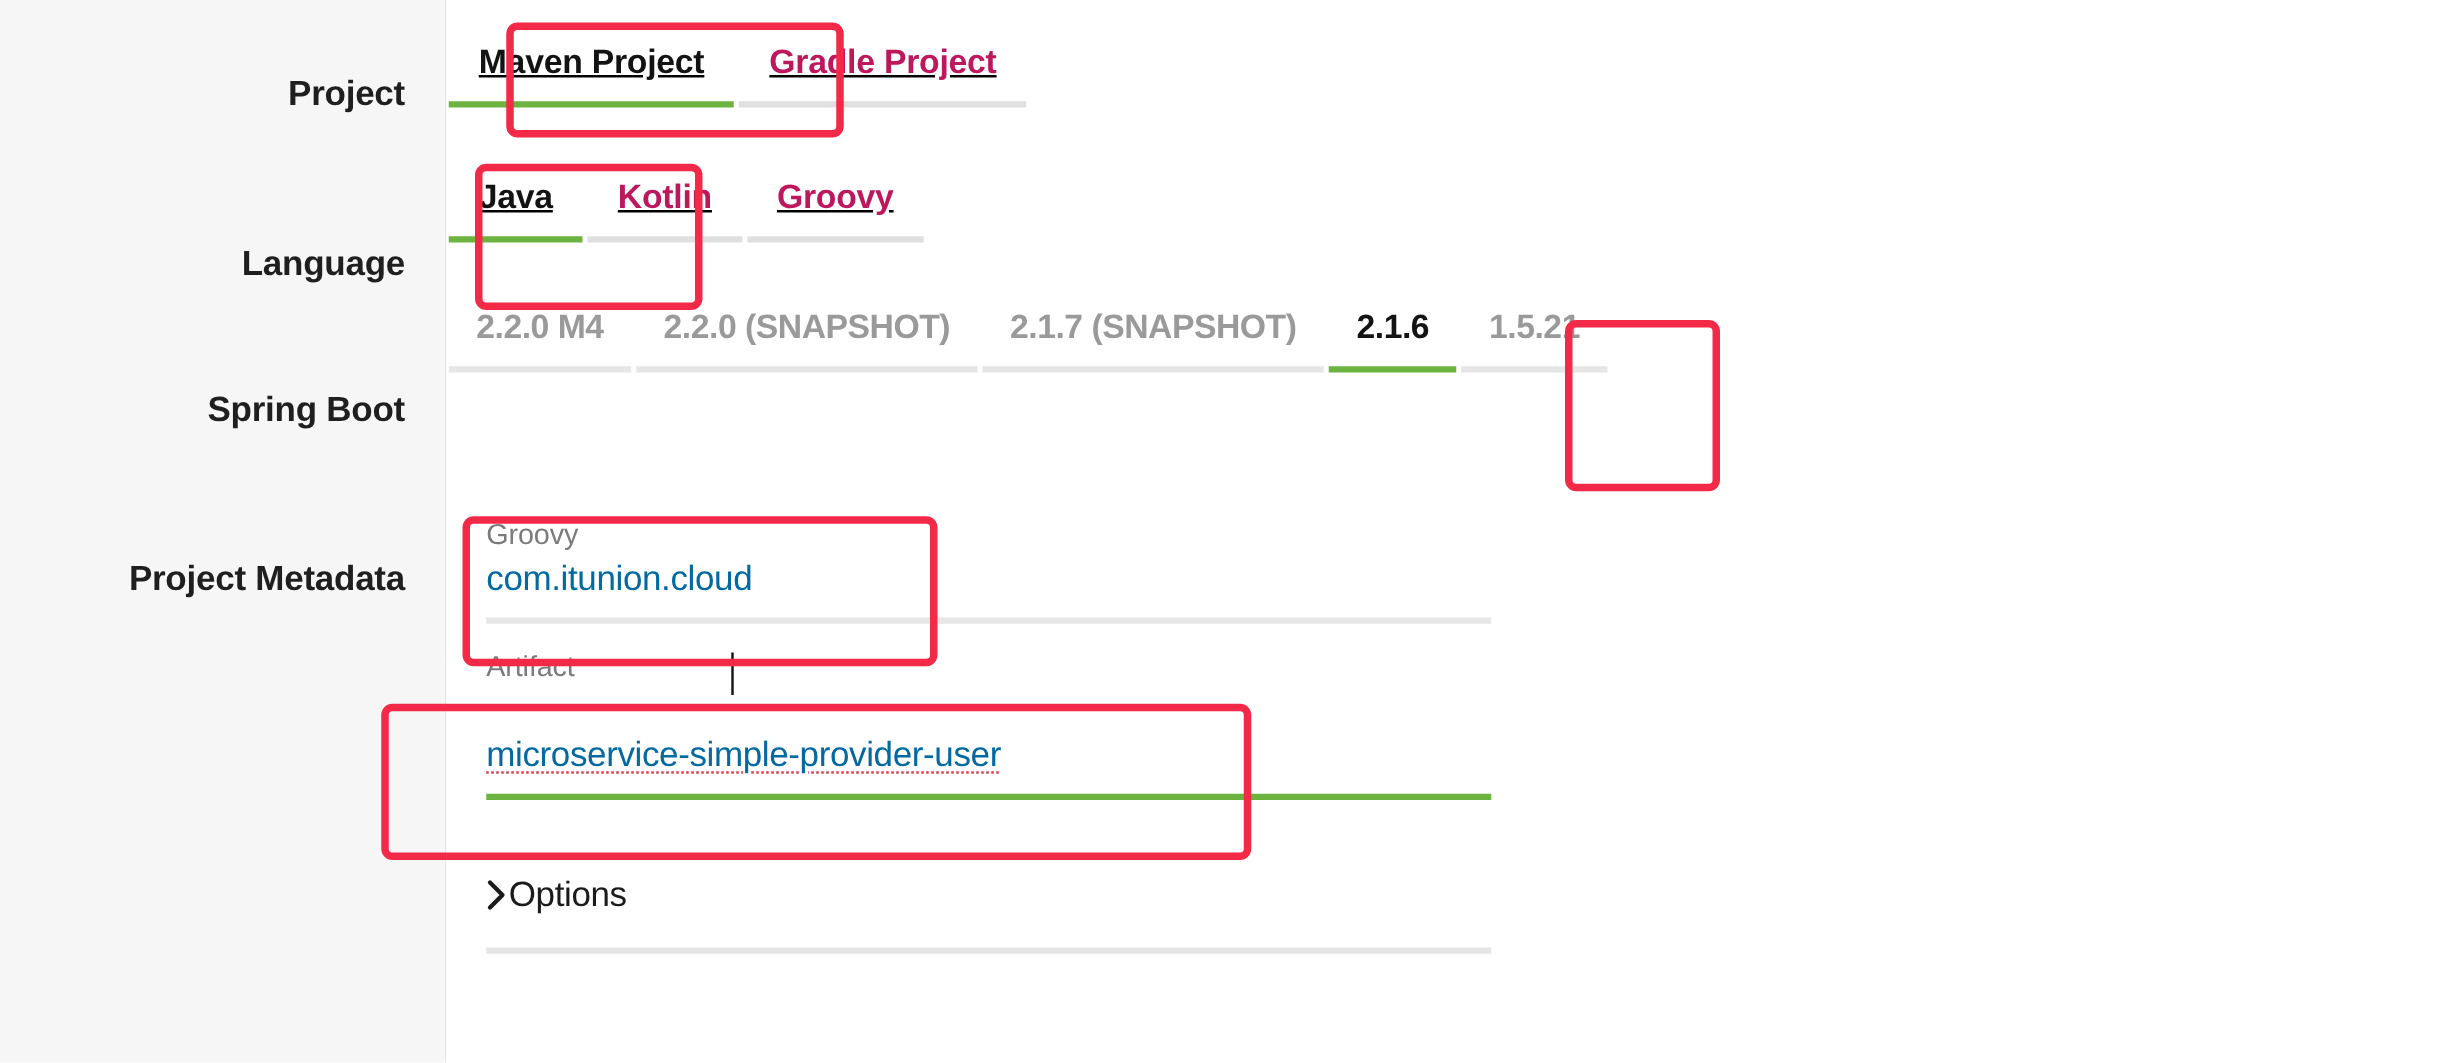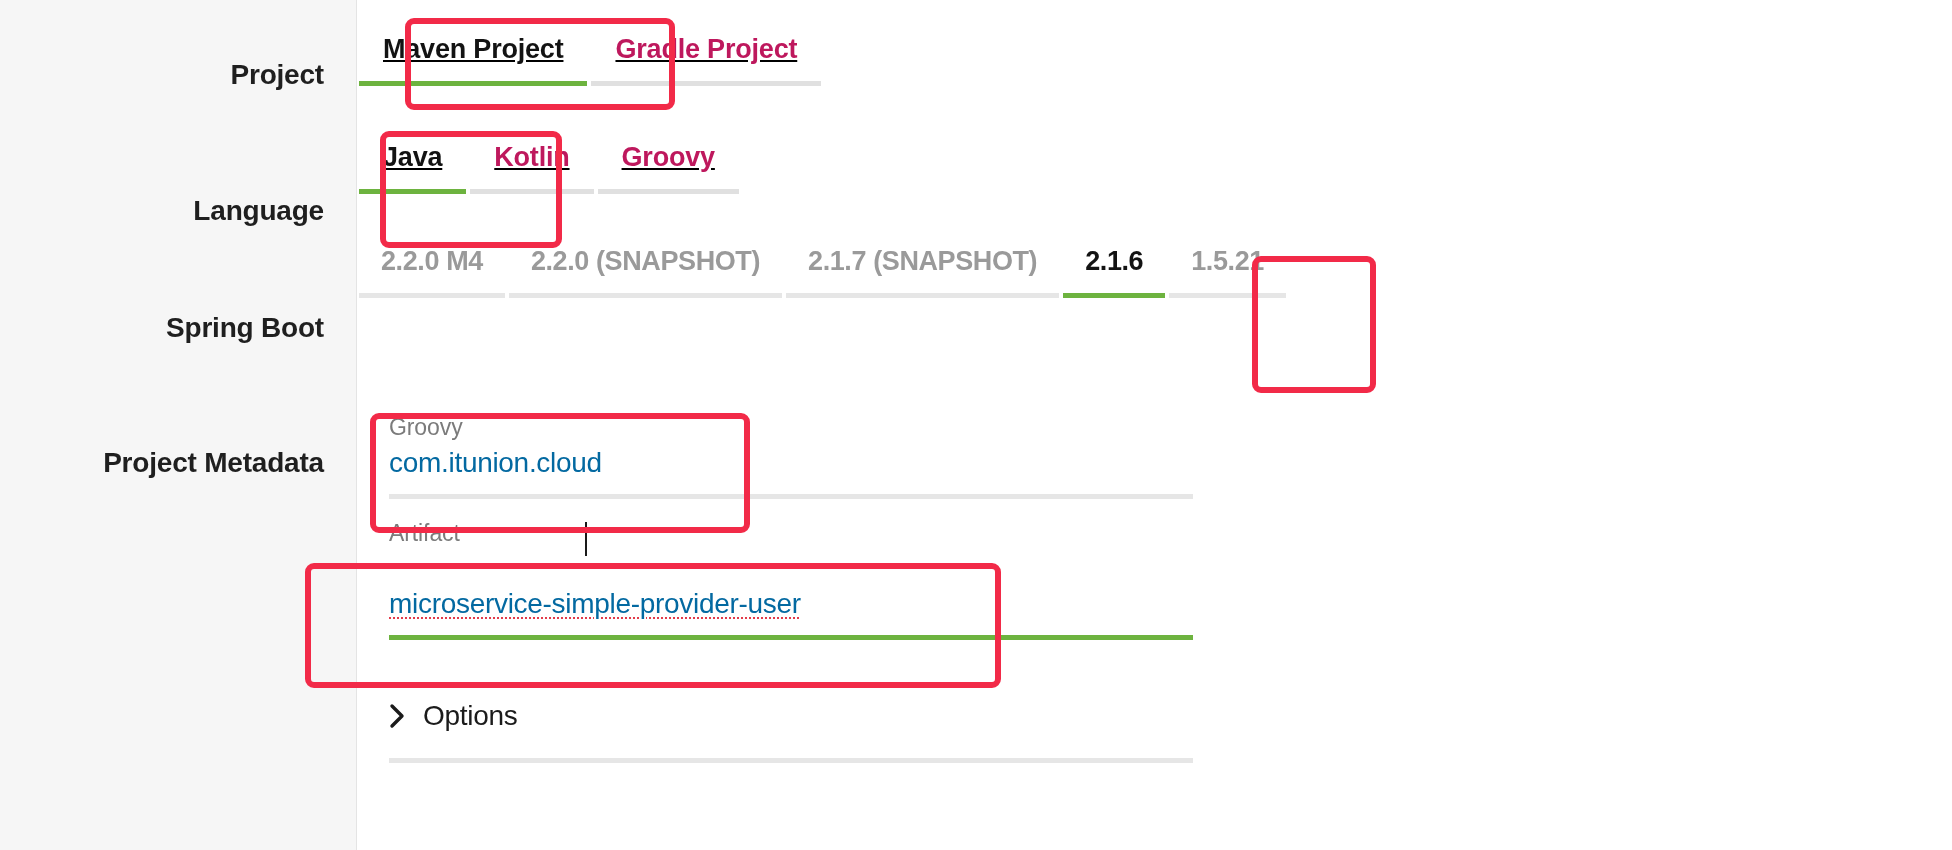--- a/index.html
+++ b/index.html
@@ -184,21 +184,20 @@
   
   .options-row {
     position: absolute;
     left: 0;
     top: 700px;
   }
   .options-toggle {
     display: flex;
     align-items: center;
     padding-left: 32px;
-    gap: 16px;
     cursor: pointer;
   }
   .chevron-icon {
     width: 18px;
     height: 26px;
     display: inline-block;
     position: relative;
   }
   .chevron-icon svg { display: block; }
   .options-text {

